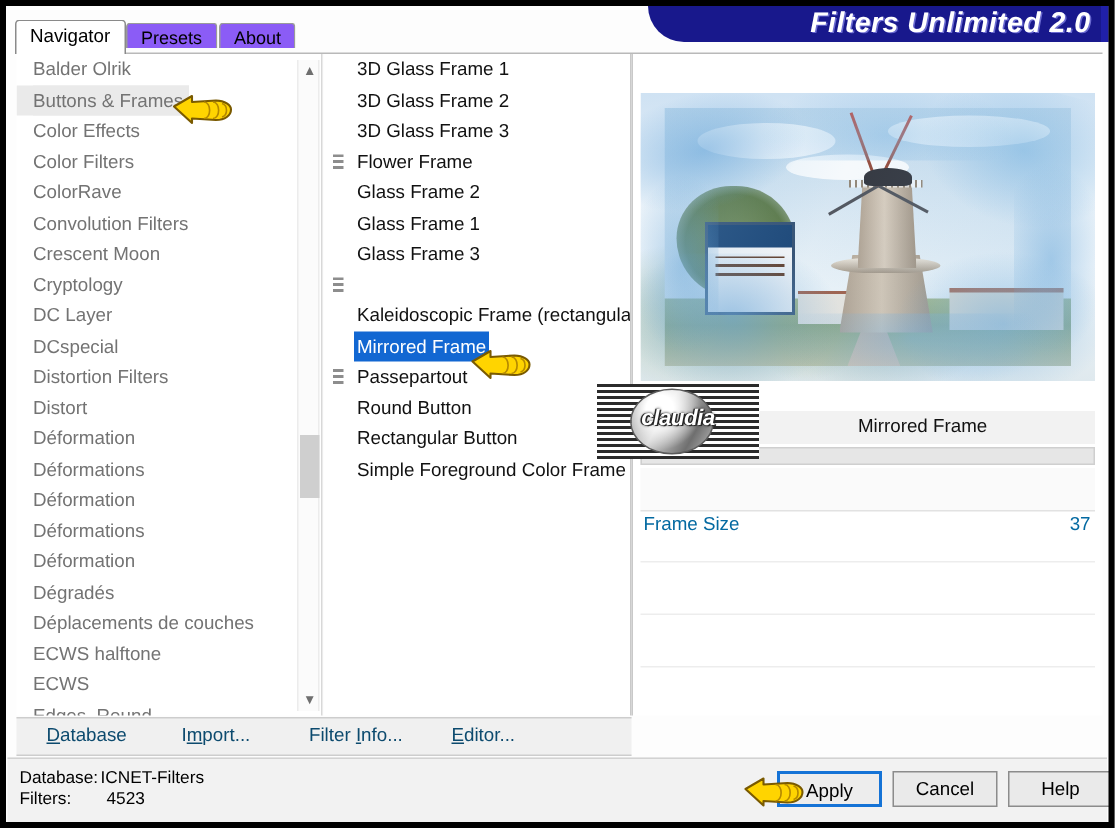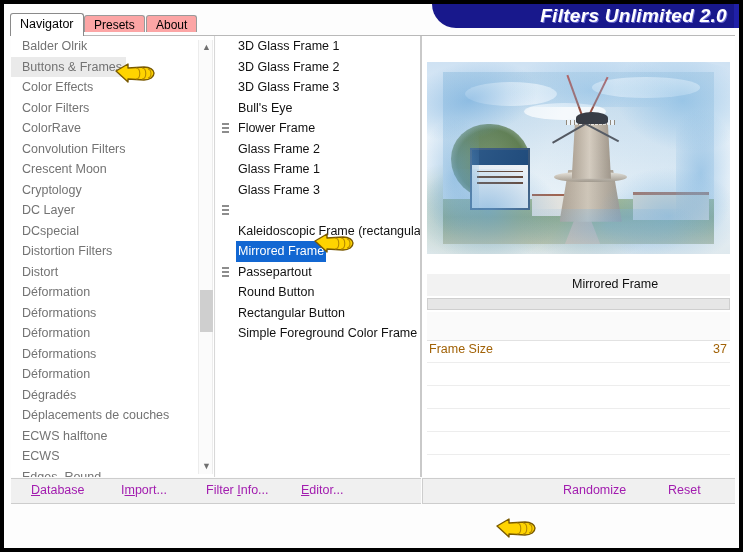--- a/index.html
+++ b/index.html
@@ -56,21 +56,21 @@
 
   
   .tabstrip {
     position: absolute;
     left: 10px; top: 13px;
     width: 420px; height: 22px;
   }
   .tab {
     position: absolute;
     top: 2px; height: 17px;
-    background: #fca5a5;
+    background: #8b5cf6;
     border: 1px solid #9a9a9a;
     border-bottom: none;
     border-radius: 3px 3px 0 0;
     font-size: 12px;
     color: #000;
     line-height: 19px;
     text-align: center;
     padding: 0 9px;
     cursor: default;
   }
@@ -335,24 +335,24 @@
   }
 
   
   .params {
     position: absolute;
     left: 5px; top: 304px;
     width: 303px; height: 135px;
   }
   .p-row {
     position: relative;
-    height: 23px;
+    height: 35px;
     border-bottom: 1px solid #ededed;
     font-size: 12.5px;
-    color: #a16207;
+    color: #0369a1;
   }
   .p-row .p-name { position: absolute; left: 2px; top: 1px; }
   .p-row .p-val { position: absolute; right: 3px; top: 1px; }
   .p-row.hdr { border-top: 1px solid #e2e2e2; }
 
   
   .rp-left-border {
     position: absolute; left: 421px; top: 36px;
     width: 1px; height: 441px; background: #c9c9c9;
   }
@@ -362,21 +362,21 @@
     position: absolute;
     top: 478px; height: 26px;
     background: #f0f0f0;
     border-top: 1px solid #cdcdcd;
     border-bottom: 1px solid #cdcdcd;
   }
   .cmdbar.left { left: 11px; width: 410px; }
   .cmdbar.right { left: 422px; width: 313px; border-left: 1px solid #cdcdcd; }
   .cmdlink {
     position: absolute; top: 4px;
-    font-size: 12.5px; color: #a21caf;
+    font-size: 12.5px; color: #0c4a6e;
     cursor: default; white-space: nowrap;
   }
   .cmdlink u { text-decoration: underline; }
 
   
   .footer {
     position: absolute;
     left: 5px; top: 505px;
     width: 733px; height: 43px;
     background: #f2f2f2;
@@ -450,21 +450,20 @@
   <div id="catScroll">
     <div class="sb-arrow up">▲</div>
     <div class="sb-thumb" style="top:250px; height:42px;"></div>
     <div class="sb-arrow down">▼</div>
   </div>
 
   <div class="panel" id="filterList">
       <div class="f-item"><span class="ftext">3D Glass Frame 1</span></div>
       <div class="f-item"><span class="ftext">3D Glass Frame 2</span></div>
       <div class="f-item"><span class="ftext">3D Glass Frame 3</span></div>
-      <div class="f-item"><span class="ftext">Bull's Eye</span></div>
       <div class="f-item"><span class="f-mark"></span><span class="ftext">Flower Frame</span></div>
       <div class="f-item"><span class="ftext">Glass Frame 2</span></div>
       <div class="f-item"><span class="ftext">Glass Frame 1</span></div>
       <div class="f-item"><span class="ftext">Glass Frame 3</span></div>
       <div class="f-item"><span class="f-mark"></span></div>
       <div class="f-item"><span class="ftext">Kaleidoscopic Frame (rectangular)</span></div>
       <div class="f-item sel"><span class="ftext">Mirrored Frame</span></div>
       <div class="f-item"><span class="f-mark"></span><span class="ftext">Passepartout</span></div>
       <div class="f-item"><span class="ftext">Round Button</span></div>
       <div class="f-item"><span class="ftext">Rectangular Button</span></div>
@@ -546,41 +545,51 @@
           <span class="p-name"></span>
           <span class="p-val"></span>
         </div>
         <div class="p-row">
           <span class="p-name"></span>
           <span class="p-val"></span>
         </div>
       </div>
   </div>
 
+  <div class="claudia">
+    <div class="globe"></div>
+    <div class="ctext">claudia</div>
+  </div>
 
   <div class="cmdbar left">
     <div class="cmdlink" style="left:20px;">
       <u>D</u><span>atabase</span>
     </div>
     <div class="cmdlink" style="left:110px;">
       I<u>m</u><span>port...</span>
     </div>
     <div class="cmdlink" style="left:195px;">
       Filter <u>I</u><span>nfo...</span>
     </div>
     <div class="cmdlink" style="left:290px;">
       <u>E</u><span>ditor...</span>
     </div>
   </div>
 
-  <div class="cmdbar right">
-    <div class="cmdlink" style="left:140px;">Randomize</div>
-    <div class="cmdlink" style="left:245px;">Reset</div>
-  </div>
-
+
+  <div class="footer">
+    <span class="fline lbl1">Database:</span>
+    <span class="fline val1">ICNET-Filters</span>
+    <span class="fline lbl2">Filters:</span>
+    <span class="fline val2">4523</span>
+
+    <div class="btn focus" id="btnApply">Apply</div>
+    <div class="btn" id="btnCancel">Cancel</div>
+    <div class="btn" id="btnHelp">Help</div>
+  </div>
 
   <div class="outer-frame"></div>
 
   <div class="hand" style="left:113px; top:58px;">
     <svg viewBox="0 0 44 26">
       <g transform="translate(1,1)">
         <path d="M2 12 L14 5 L14 9 L30 8 C36 8 40 11 40 14 C40 18 36 21 30 21 L14 20 L14 23 Z" fill="#ffd400" stroke="#7a5a00" stroke-width="1.4" stroke-linejoin="round"></path>
         <path d="M22 9 C27 9 27 20 22 20" fill="none" stroke="#b58900" stroke-width="1.1"></path>
         <path d="M28 9 C33 9 33 20 28 20" fill="none" stroke="#b58900" stroke-width="1.1"></path>
         <path d="M34 10 C38 11 38 18 34 19" fill="none" stroke="#b58900" stroke-width="1.1"></path>

